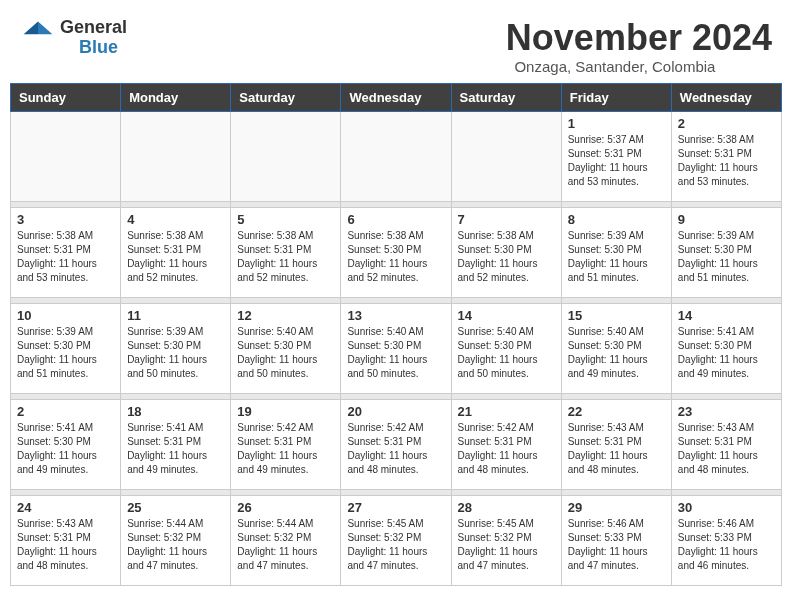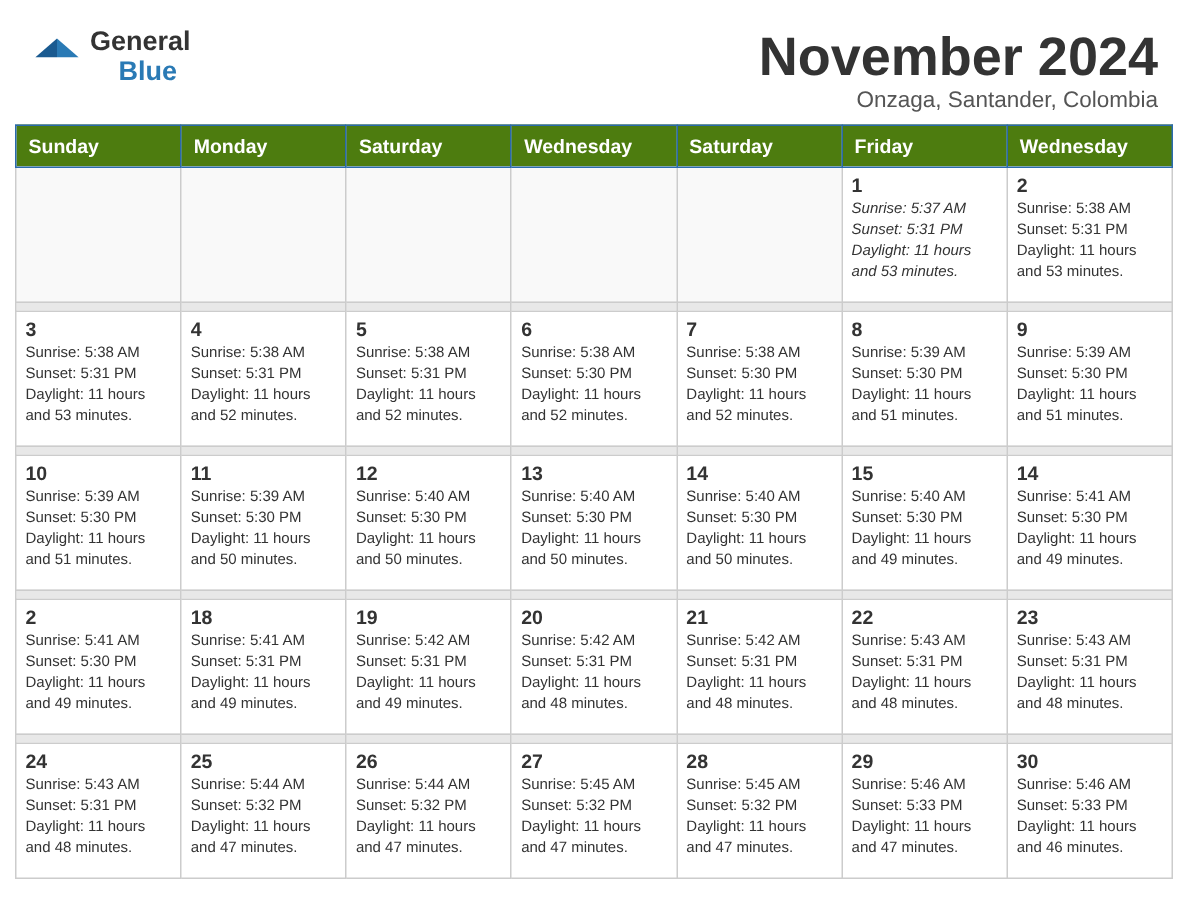--- a/index.html
+++ b/index.html
@@ -12,21 +12,21 @@
     }
     .header {
       display: flex;
       align-items: flex-start;
       justify-content: space-between;
       margin-bottom: 8px;
       padding: 8px 10px 0 10px;
     }
     .logo {
       display: flex;
-      align-items: flex-end;
+      align-items: flex-start;
       gap: 4px;
     }
     .logo-text {
       display: flex;
       flex-direction: column;
       line-height: 1.1;
     }
     .logo-general {
       font-size: 18px;
       font-weight: bold;
@@ -48,28 +48,29 @@
     .month-title {
       font-size: 36px;
       font-weight: bold;
       color: #333;
       line-height: 1.1;
       margin-left: 48px;
     }
     .location {
       font-size: 15px;
       color: #555;
+      text-align: center;
     }
     .calendar {
       width: 100%;
       border-collapse: collapse;
       border: 1px solid #ccc;
     }
     .calendar th {
-      background-color: #4d7c0f;
+      background-color: #404040;
       color: #fff;
       text-align: left;
       padding: 6px 8px;
       font-size: 13px;
       font-weight: bold;
       border: 1px solid #2a6aad;
     }
     .calendar td {
       border: 1px solid #ccc;
       vertical-align: top;
@@ -135,21 +136,21 @@
   </thead>
   <tbody id="calendar-body">
   <tr>
         <td class="empty"></td>
         <td class="empty"></td>
         <td class="empty"></td>
         <td class="empty"></td>
         <td class="empty"></td>
         <td>
           <span class="day-num">1</span>
-          <div class="day-info" style="white-space: pre-line; font-style: italic;">Sunrise: 5:37 AM
+          <div class="day-info" style="white-space: pre-line;">Sunrise: 5:37 AM
 Sunset: 5:31 PM
 Daylight: 11 hours and 53 minutes.</div>
         </td>
         <td>
           <span class="day-num">2</span>
           <div class="day-info" style="white-space: pre-line;">Sunrise: 5:38 AM
 Sunset: 5:31 PM
 Daylight: 11 hours and 53 minutes.</div>
         </td>
       </tr>

